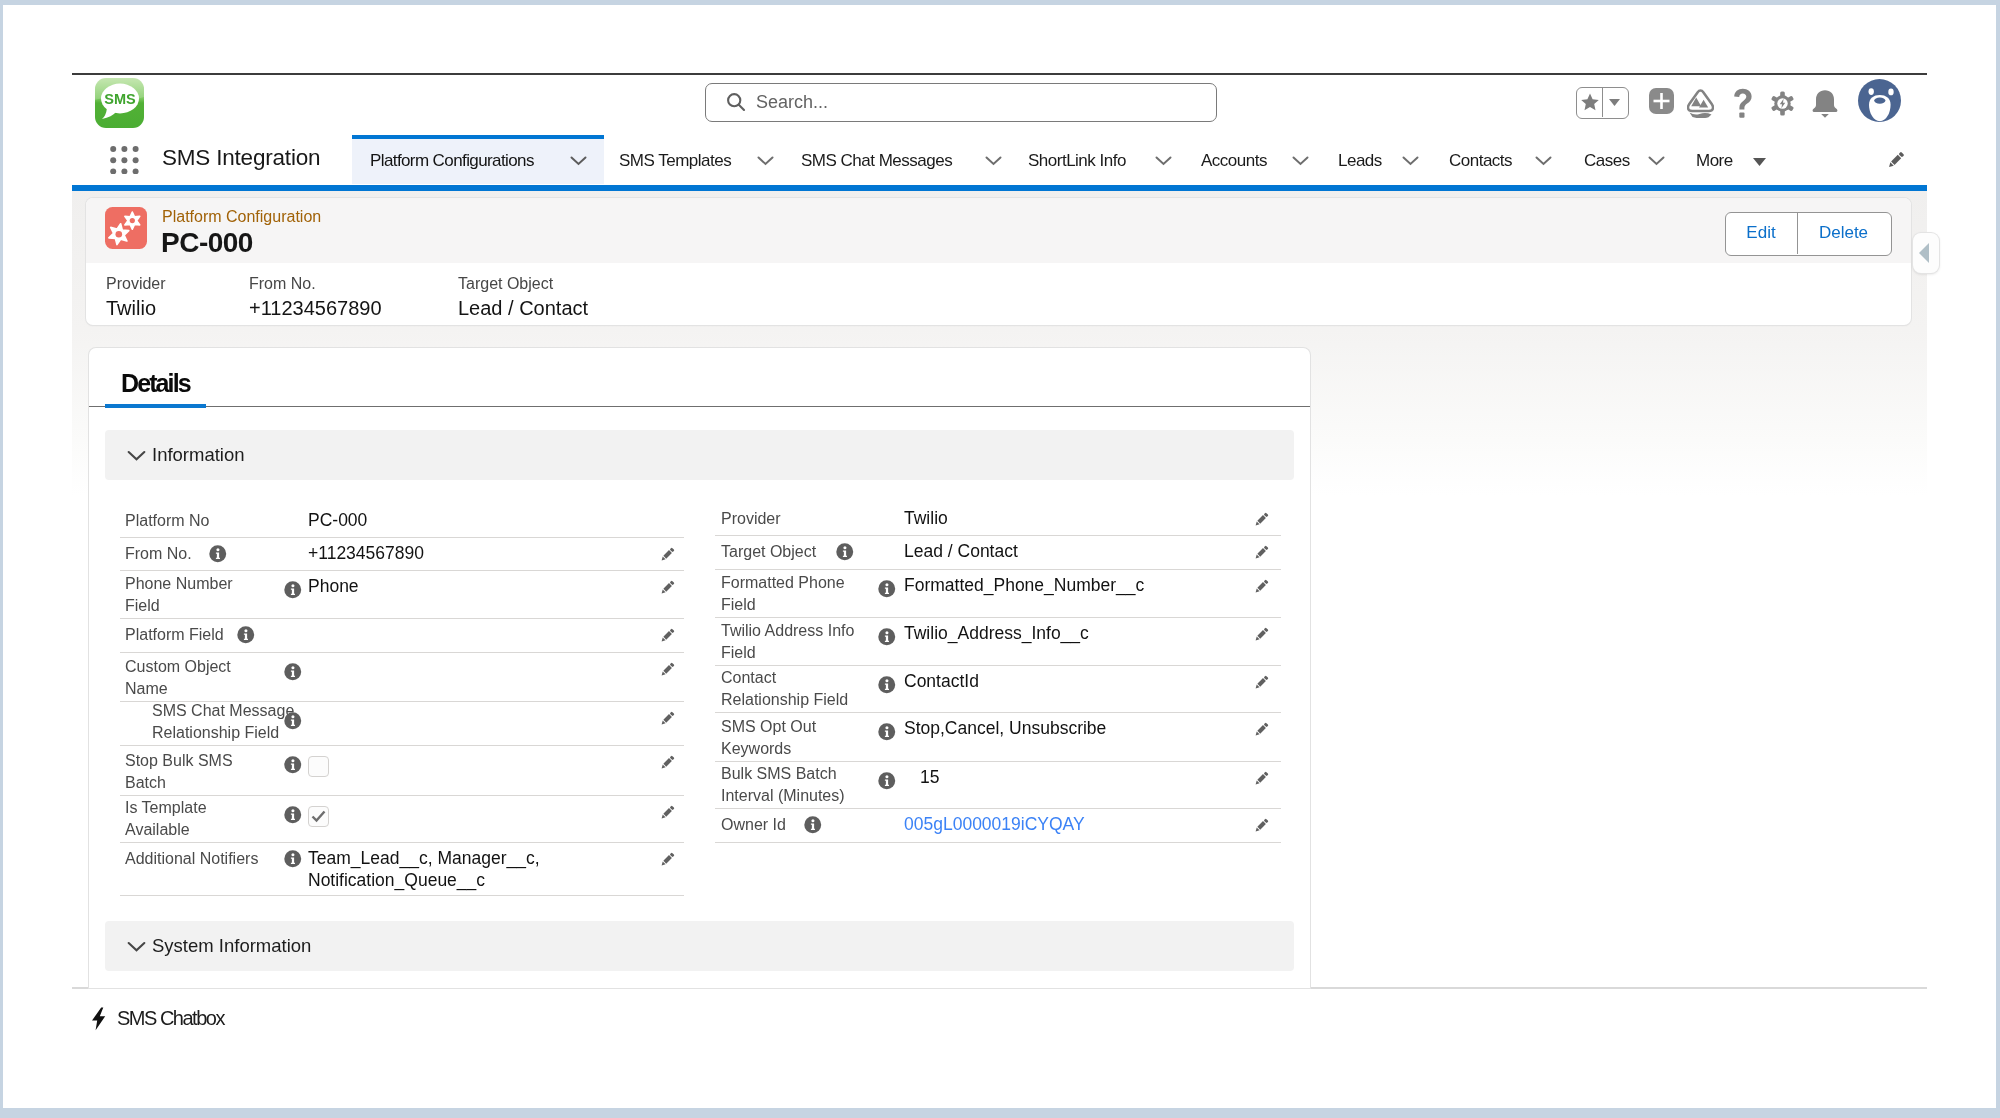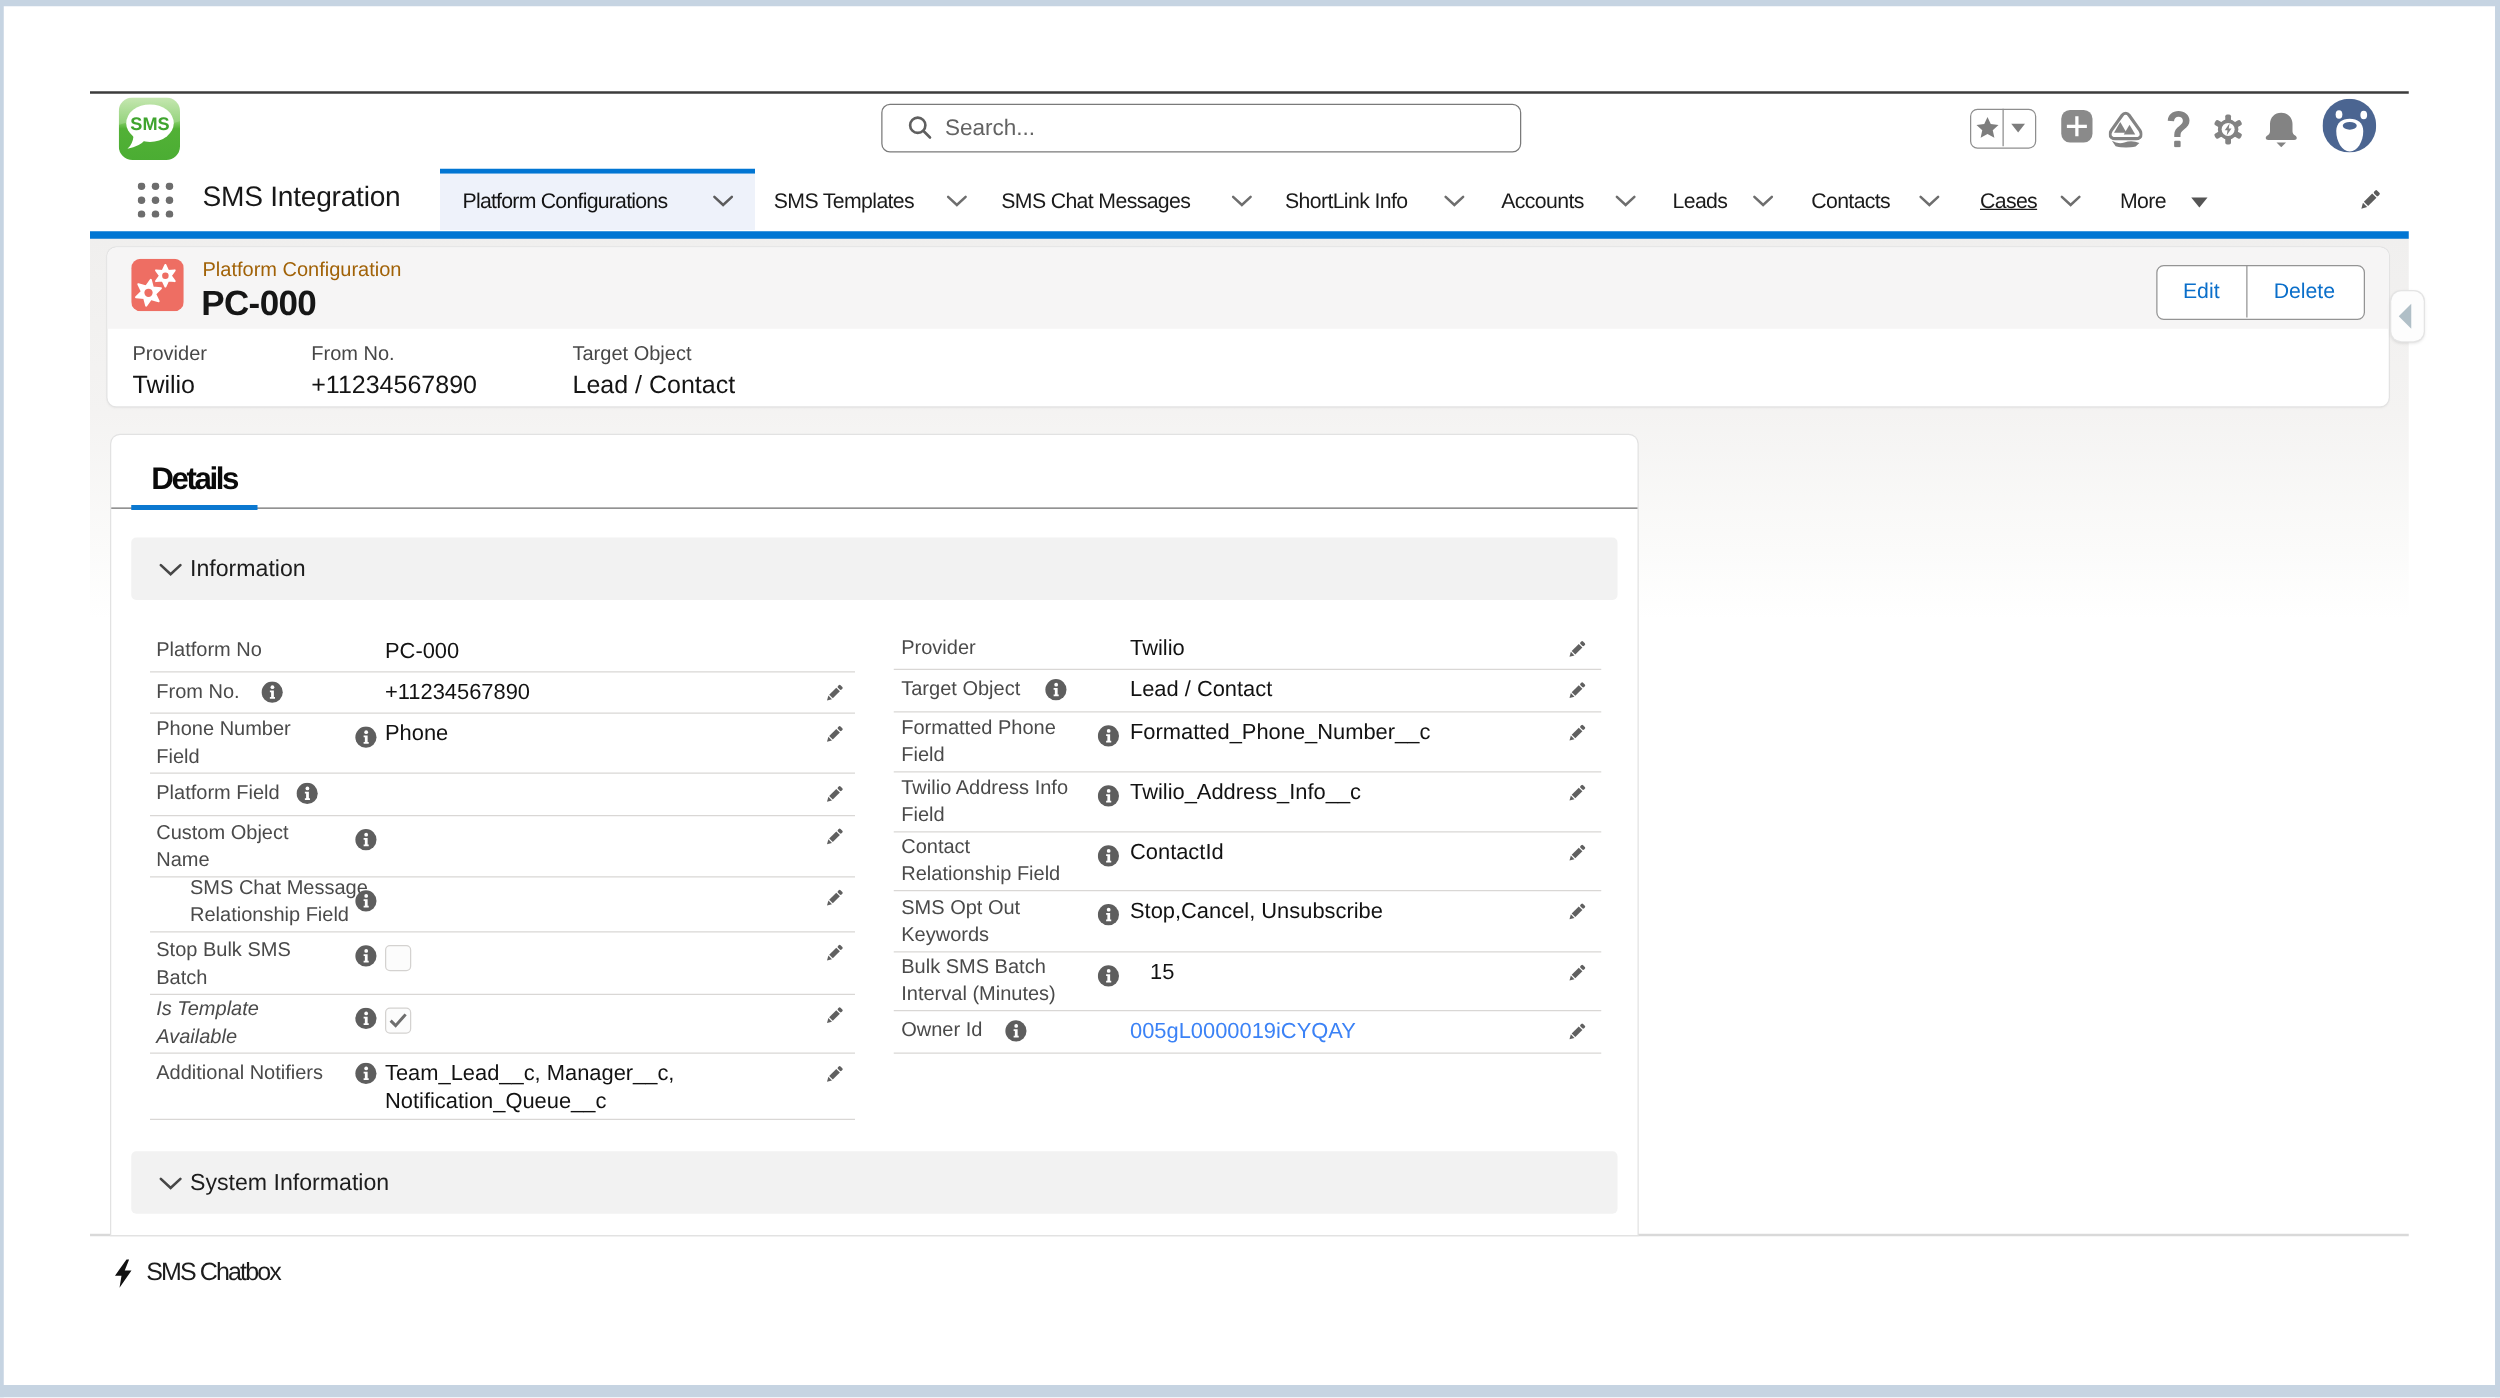--- a/index.html
+++ b/index.html
@@ -118,21 +118,21 @@
     <path d="M1.5 1.5 L8.5 8 L15.5 1.5" fill="none" stroke="#6e6e6e" stroke-width="2.0" stroke-linecap="round"></path>
   </svg>
 <div class="abs" style="left:1338px;top:151px;font-size:17px;color:#1b1b1b;letter-spacing:-0.5px;">Leads</div>
 <svg class="abs" style="left:1402px;top:156px;" width="17" height="10" viewBox="0 0 17 10">
     <path d="M1.5 1.5 L8.5 8 L15.5 1.5" fill="none" stroke="#6e6e6e" stroke-width="2.0" stroke-linecap="round"></path>
   </svg>
 <div class="abs" style="left:1449px;top:151px;font-size:17px;color:#1b1b1b;letter-spacing:-0.5px;">Contacts</div>
 <svg class="abs" style="left:1535px;top:156px;" width="17" height="10" viewBox="0 0 17 10">
     <path d="M1.5 1.5 L8.5 8 L15.5 1.5" fill="none" stroke="#6e6e6e" stroke-width="2.0" stroke-linecap="round"></path>
   </svg>
-<div class="abs" style="left:1584px;top:151px;font-size:17px;color:#1b1b1b;letter-spacing:-0.5px;text-decoration:underline;">Cases</div>
+<div class="abs" style="left:1584px;top:151px;font-size:17px;color:#1b1b1b;letter-spacing:-0.5px;">Cases</div>
 <svg class="abs" style="left:1648px;top:156px;" width="17" height="10" viewBox="0 0 17 10">
     <path d="M1.5 1.5 L8.5 8 L15.5 1.5" fill="none" stroke="#6e6e6e" stroke-width="2.0" stroke-linecap="round"></path>
   </svg>
 <div class="abs" style="left:1696px;top:151px;font-size:17px;color:#1b1b1b;letter-spacing:-0.5px;">More</div>
 <svg class="abs" style="left:1752px;top:157px;" width="15" height="10" viewBox="0 0 15 10">
     <path d="M1 1 L7.5 9 L14 1 Z" fill="#555"></path>
   </svg>
 <svg class="abs" style="left:1886px;top:150px;" width="20" height="20" viewBox="0 0 20 20">
 <g fill="#5c5c5c" transform="rotate(45 10 10)">
 <rect x="7.6" y="0.6" width="4.8" height="3.4" rx="1.2"></rect>
@@ -265,21 +265,21 @@
 </svg>
 <div class="abs" style="left:308px;top:756px;width:19px;height:19px;background:#fcfcfc;border:1.5px solid #d4d2d0;border-radius:4px;"></div>
 <svg class="abs" style="left:659px;top:754px;" width="17" height="17" viewBox="0 0 20 20">
 <g fill="#606060" transform="rotate(45 10 10)">
 <rect x="7.6" y="0.6" width="4.8" height="3.4" rx="1.2"></rect>
 <rect x="7.6" y="5.1" width="4.8" height="9.4"></rect>
 <path d="M7.6 15.6 L12.4 15.6 L10 19.8 Z"></path>
 </g>
   </svg>
 <div class="abs" style="left:120px;top:795px;width:564px;height:1.2px;background:#d9d7d5;"></div>
-<div class="abs" style="left:125px;top:797px;width:160px;font-size:16px;color:#4a4a4a;line-height:21.5px;font-style:italic;">Is Template<br>Available</div>
+<div class="abs" style="left:125px;top:797px;width:160px;font-size:16px;color:#4a4a4a;line-height:21.5px;">Is Template<br>Available</div>
 <svg class="abs" style="left:284px;top:806px;" width="17.5" height="17.5" viewBox="0 0 18 18">
 <circle cx="9" cy="9" r="8.7" fill="#5e5e5e"></circle>
 <circle cx="9.2" cy="4.9" r="1.55" fill="#fff"></circle>
 <path d="M7.1 7.6 L10.4 7.6 L10.4 13 L11.3 13 L11.3 14.4 L7.1 14.4 L7.1 13 L8.1 13 L8.1 9 L7.1 9 Z" fill="#fff"></path>
 </svg>
 <div class="abs" style="left:308px;top:806px;width:19px;height:19px;background:#fcfcfc;border:1.5px solid #d4d2d0;border-radius:4px;"></div>
 <svg class="abs" style="left:311px;top:810px;" width="15" height="13" viewBox="0 0 15 13">
     <path d="M1.5 6.5 L5.5 10.5 L13.5 1.5" fill="none" stroke="#6e6e6e" stroke-width="2.4"></path>
   </svg>
 <svg class="abs" style="left:659px;top:804px;" width="17" height="17" viewBox="0 0 20 20">

